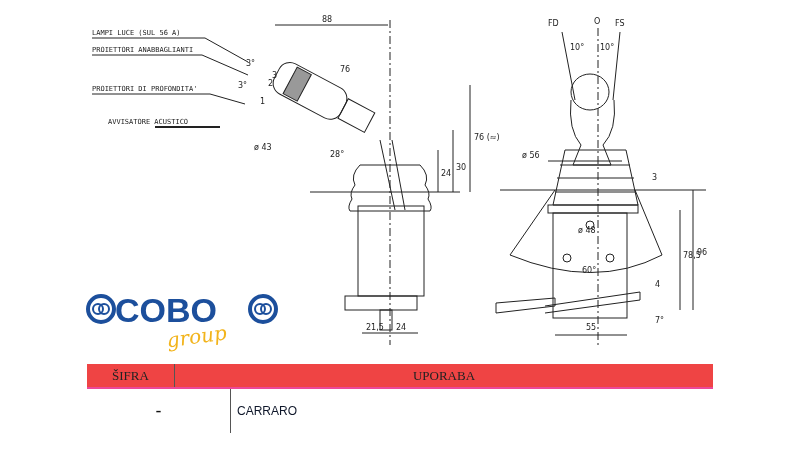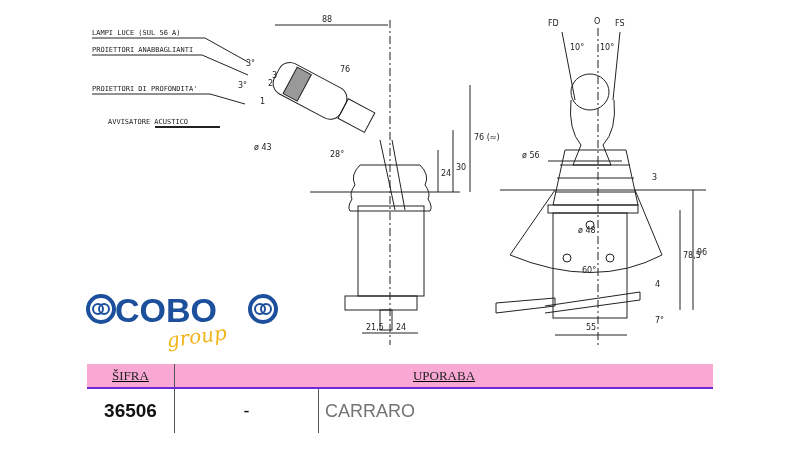--- a/index.html
+++ b/index.html
@@ -1,28 +1,28 @@
 <!DOCTYPE html>
 <html><head>
 <meta charset="utf-8">
 <style>
   html, body { margin:0; padding:0; background:#ffffff; }
   body { width:800px; height:450px; position:relative; overflow:hidden; font-family:"Liberation Sans", sans-serif; }
   .drawing { position:absolute; left:0; top:0; width:800px; height:360px; }
   .logo { position:absolute; left:85px; top:285px; width:200px; height:70px; }
   .table { position:absolute; left:87px; top:364px; width:626px; }
-  .thead { display:flex; height:23px; background:#f9a8d4; border-bottom:2px solid #6d28d9;text-decoration:underline; }
+  .thead { display:flex; height:23px; background:#ef4444; border-bottom:2px solid #ec4899; }
   .thead div { font-family:"Liberation Serif", serif; font-size:13px; color:#222; display:flex; align-items:center; justify-content:center; }
   .tbody { display:flex; height:44px; }
   .c1 { width:87px; border-right:1px solid #555; }
   .c2 { width:143px; border-right:1px solid #555; }
   .c3 { flex:1; }
   .tbody .c1 { font-weight:bold; font-size:19px; display:flex; align-items:center; justify-content:center; color:#111; }
   .tbody .c2 { font-size:18px; display:flex; align-items:center; justify-content:center; color:#111; }
-  .tbody .c3 { font-size:18px; display:flex; align-items:center; padding-left:6px; color:#737373; }
+  .tbody .c3 { font-size:12px; display:flex; align-items:center; padding-left:6px; color:#0f172a; }
   .lbl { font-family:"DejaVu Sans Mono", monospace; font-size:7px; fill:#222; }
   .dim { font-family:"DejaVu Sans", sans-serif; font-size:8px; fill:#222; }
 </style>
 </head>
 <body>
 
 <svg class="drawing" viewBox="0 0 800 360" xmlns="http://www.w3.org/2000/svg">
   <g stroke="#222" fill="none" stroke-width="1">
 
     <line x1="92" y1="38" x2="205" y2="38"></line>
@@ -135,17 +135,16 @@
   </g>
   <text x="82" y="60" font-family="DejaVu Serif, serif" font-style="italic" font-size="20" fill="#f2b41c" transform="rotate(-8 100 55)">group</text>
 </svg>
 
 <div class="table">
   <div class="thead">
     <div class="c1">ŠIFRA</div>
     <div class="c3" style="justify-content:center;padding-left:0">UPORABA</div>
   </div>
   <div class="tbody">
-    <div class="c1">36506</div>
     <div class="c2">-</div>
     <div class="c3">CARRARO</div>
   </div>
 </div>
 
 </body></html>

